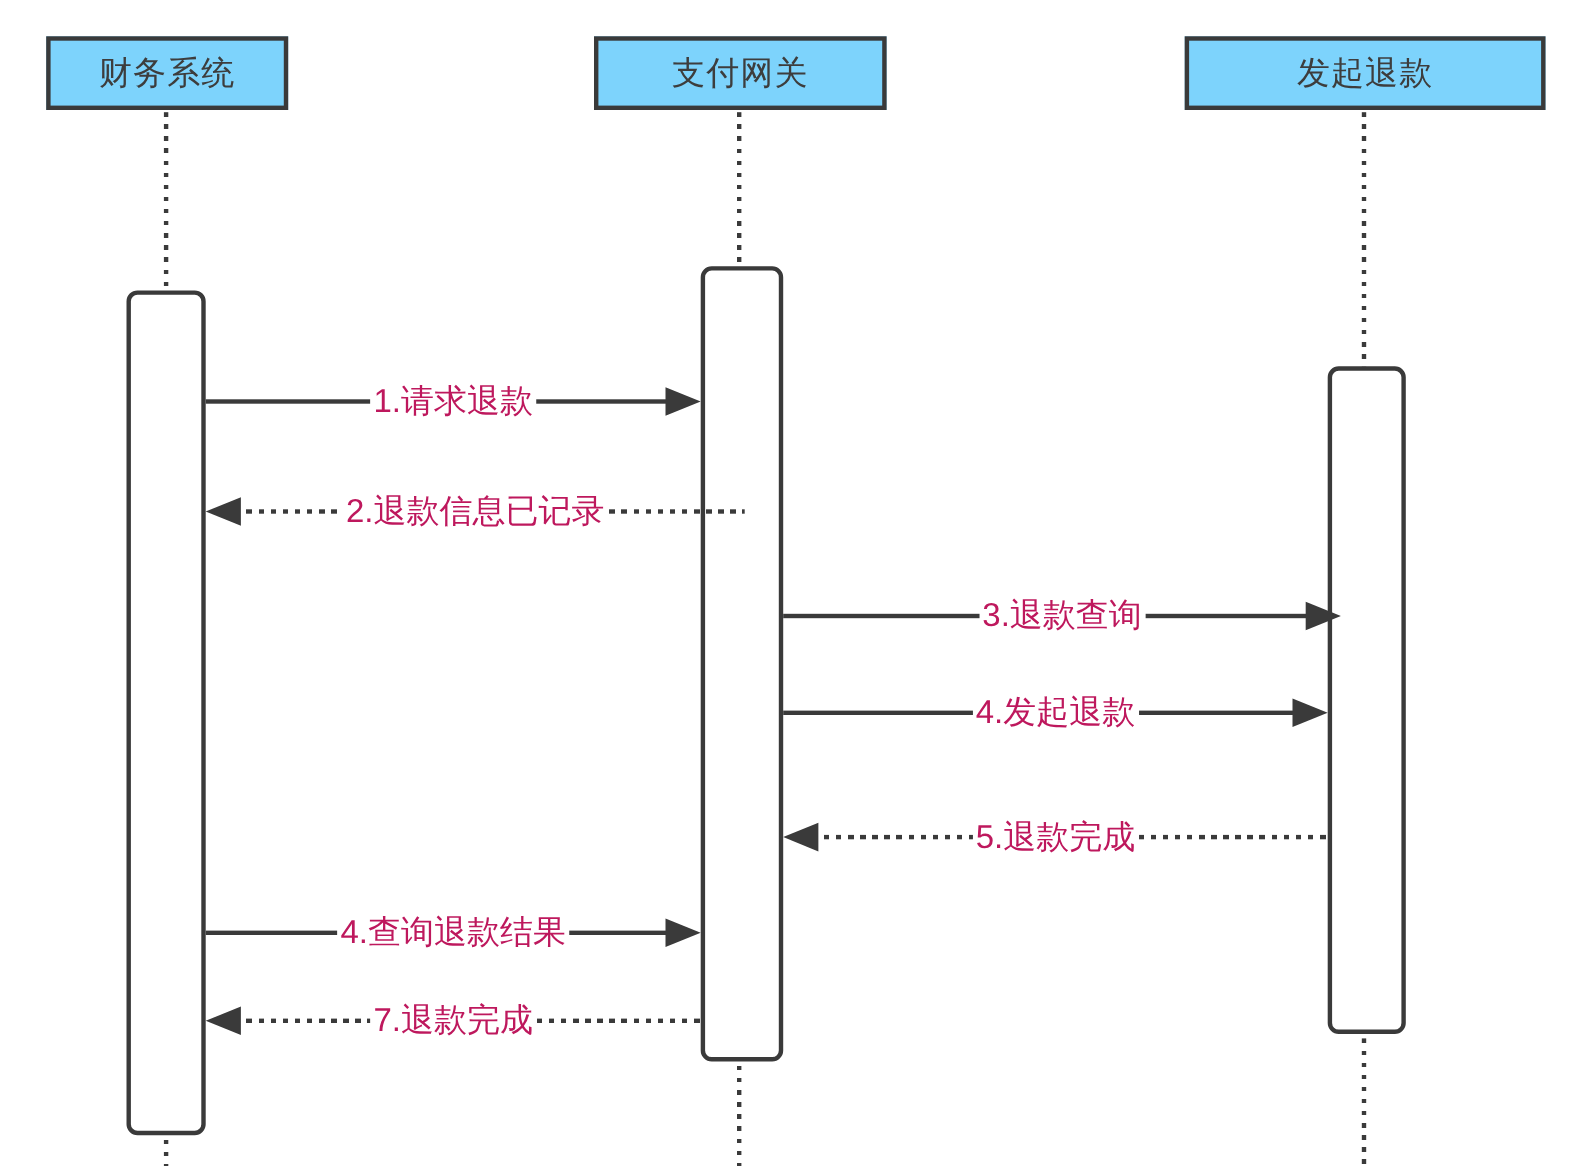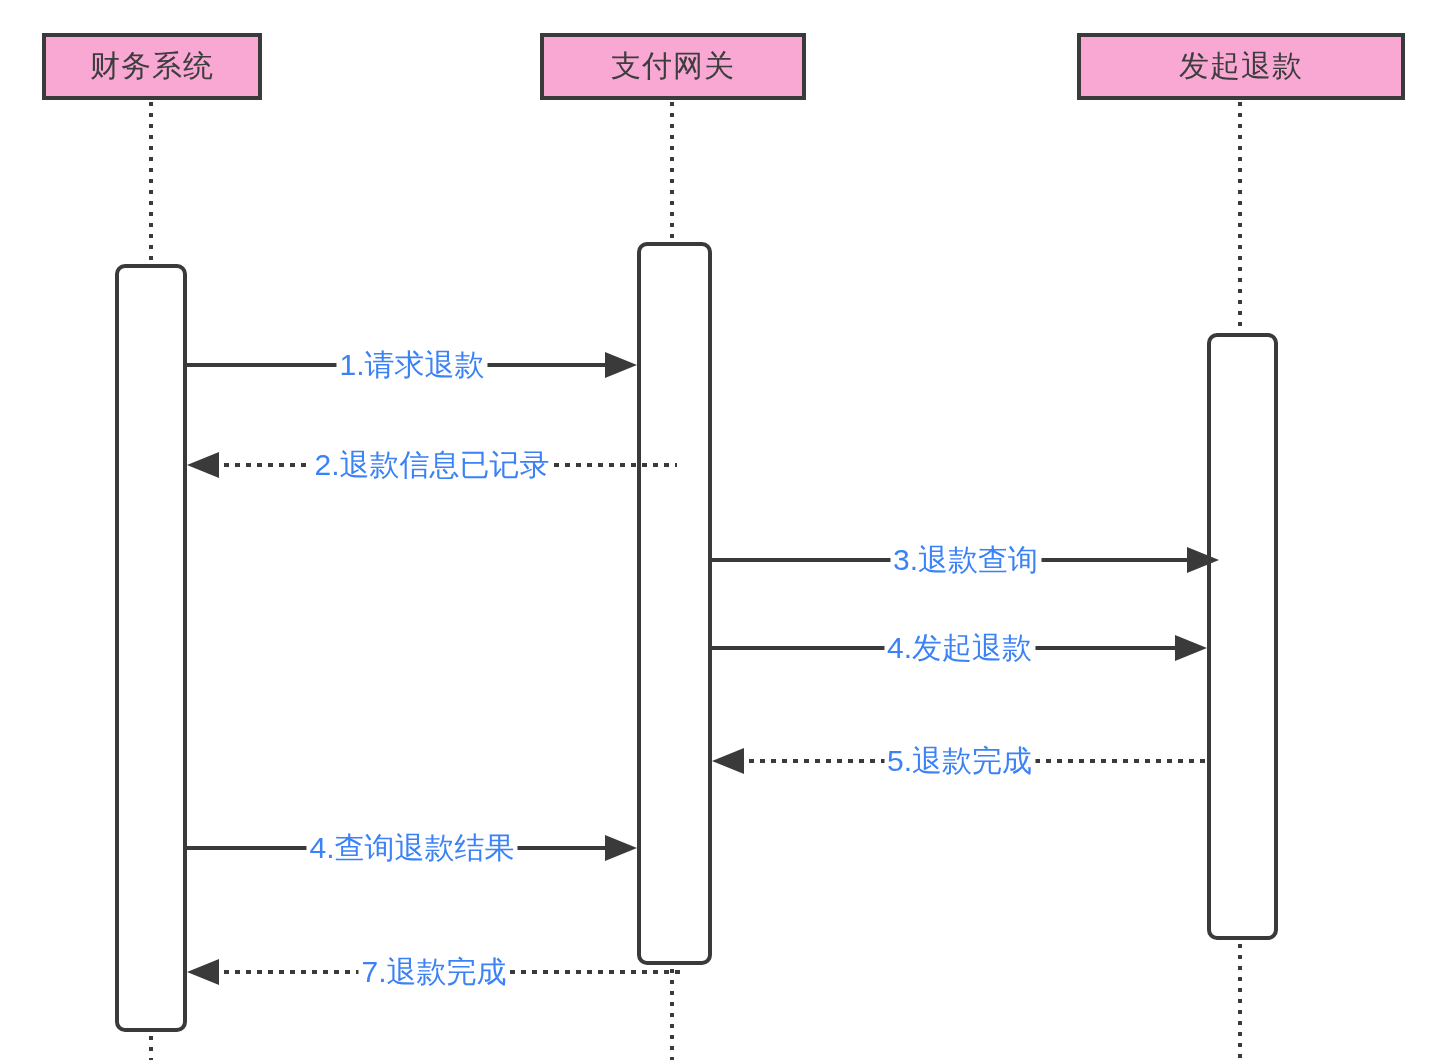--- a/index.html
+++ b/index.html
@@ -17,21 +17,21 @@
     color: #3d3d3d;
   }
 
   
   .actor {
     position: absolute;
     top: 33px;
     height: 67px;
     box-sizing: border-box;
     border: 4px solid #3a3a3a;
-    background: #f9a8d4;
+    background: #7dd3fc;
     display: flex;
     align-items: center;
     justify-content: center;
     font-size: 30px;
     letter-spacing: 1px;
   }
   .actor-1 { left: 42px;   width: 220px; }
   .actor-2 { left: 540px;  width: 266px; }
   .actor-3 { left: 1077px; width: 328px; }
 
@@ -92,29 +92,29 @@
   .message.dir-left  .arrowhead { left: 0;  border-right: 32px solid #3a3a3a; }
   .message .label {
     position: absolute;
     top: 50%;
     left: 50%;
     transform: translate(-50%, -50%);
     background: #ffffff;
     padding: 0 3px;
     font-size: 30px;
     white-space: nowrap;
-    color: #3b82f6;
+    color: #be185d;
   }
   .m1 { left: 187px; width: 450px; top: 343px; }
   .m2 { left: 187px; width: 490px; top: 443px; }
   .m3 { left: 712px; width: 507px; top: 538px; }
   .m4 { left: 712px; width: 495px; top: 626px; }
   .m5 { left: 712px; width: 495px; top: 739px; }
   .m6 { left: 187px; width: 450px; top: 826px; }
-  .m7 { left: 187px; width: 450px; top: 950px; padding-left: 44px; }
+  .m7 { left: 187px; width: 450px; top: 906px; }
 </style>
 </head>
 <body>
 
 <div class="canvas">
 
   <div class="actor actor-1">
     <span>财务系统</span>
   </div>
   <div class="actor actor-2">

